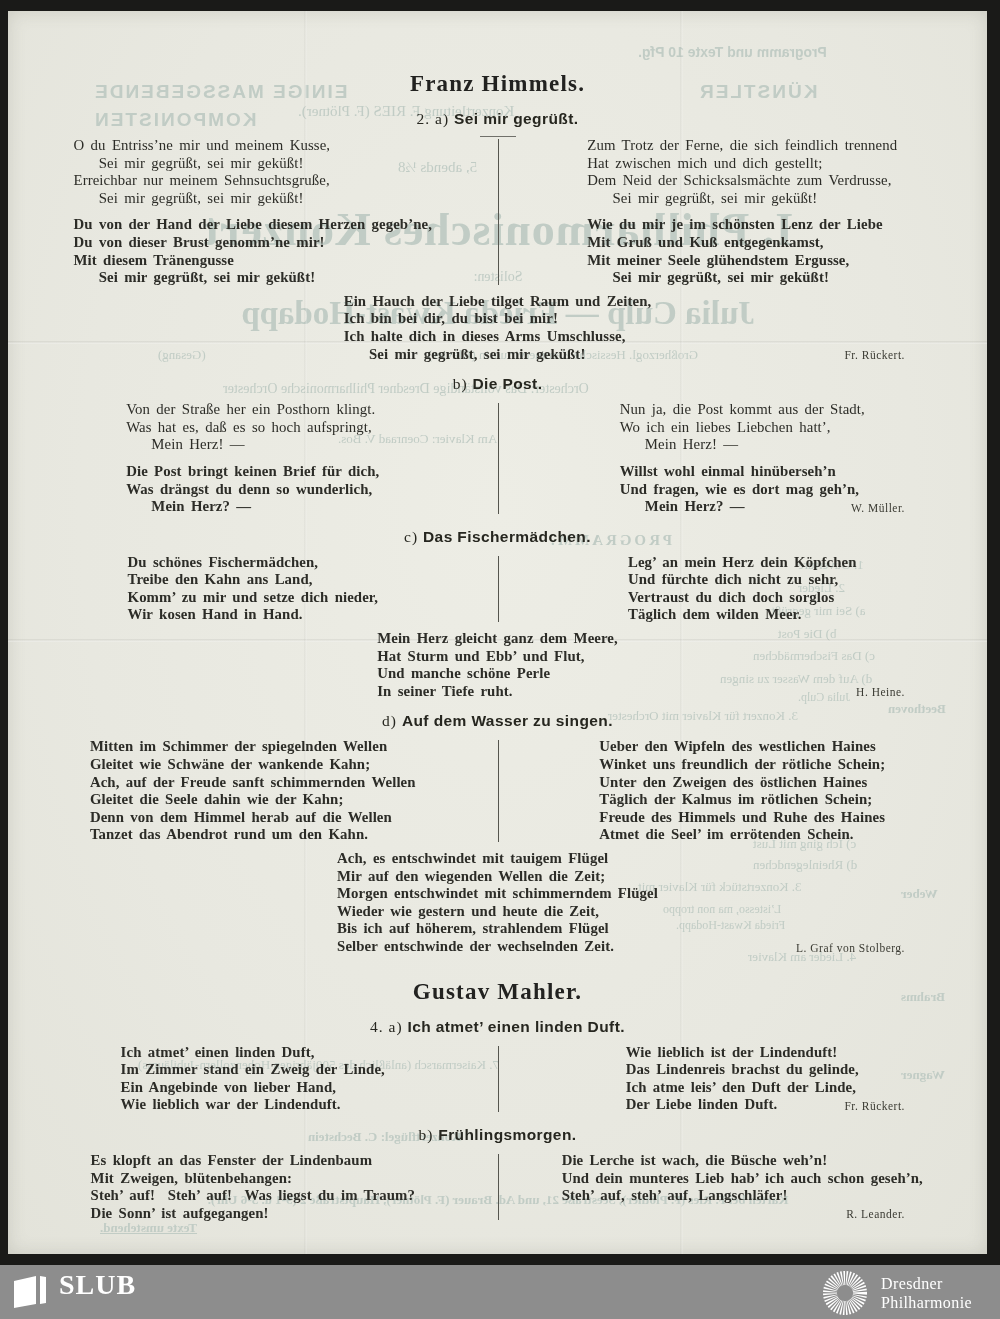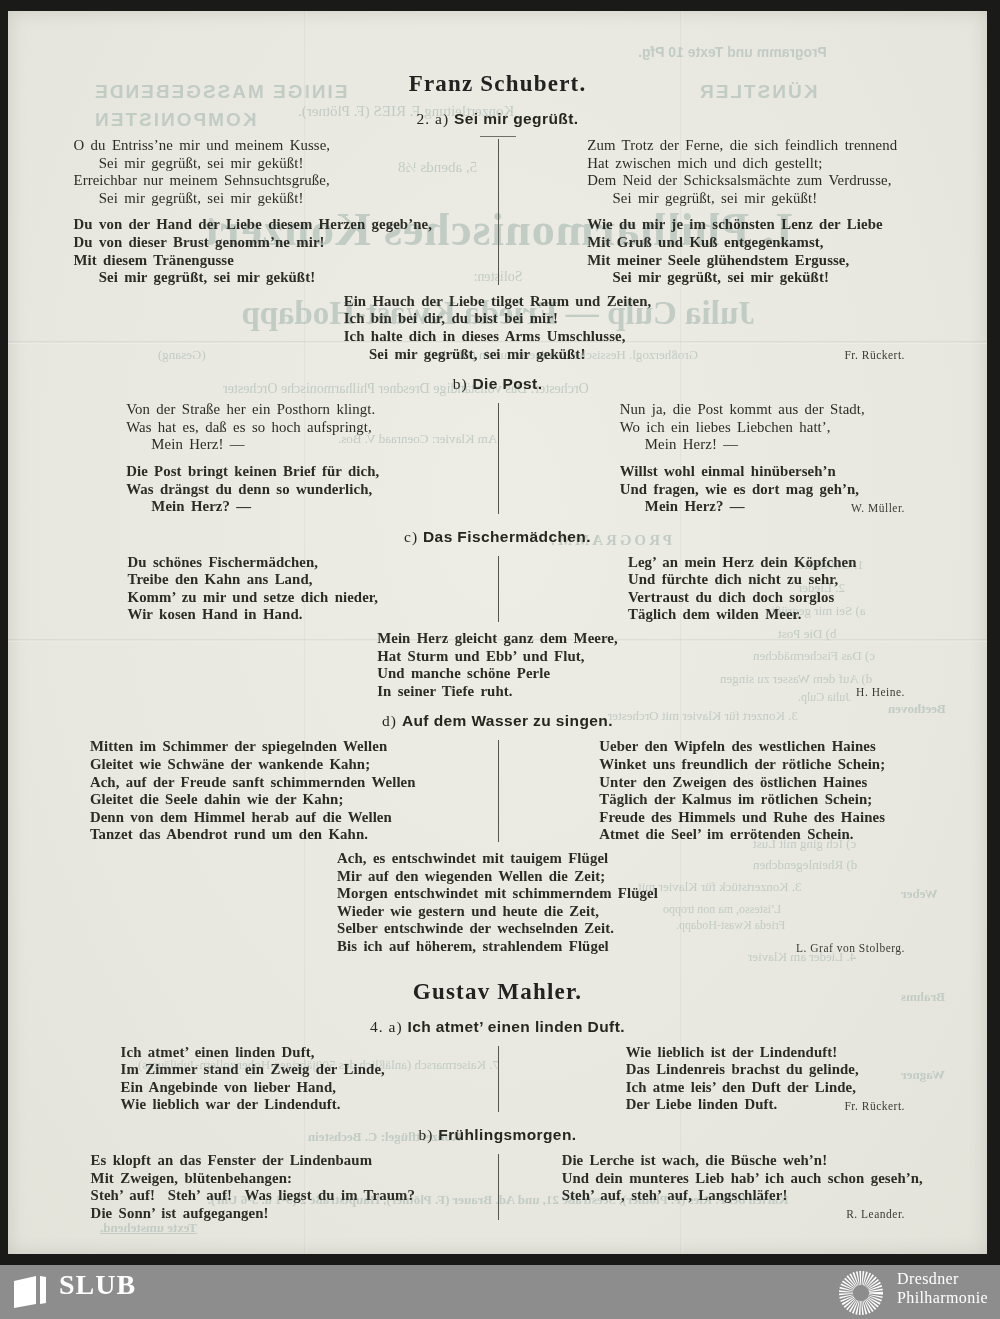--- a/index.html
+++ b/index.html
@@ -60,21 +60,21 @@
     letter-spacing:0.5px;
   }
 
   
   .footer { position:absolute; bottom:0; left:0; width:1000px; height:54px; background:#8d8d8d; }
   .slub { position:absolute; left:12px; top:6px; display:flex; }
   .slub-icon { margin-top:3px; }
   .slub-text { margin-left:11px; color:#ffffff; }
   .slub-name { font:bold 28px/28px "Liberation Serif", serif; letter-spacing:1px; }
   .slub-tagline { font:bold 13px/15px "Liberation Sans", sans-serif; margin-top:19px; }
-  .phil { position:absolute; right:12px; top:4px; display:flex; }
+  .phil { position:absolute; right:28px; top:4px; display:flex; align-items:center; }
   .phil-text { margin-left:12px; color:#ffffff; font:16px/19px "Liberation Serif", serif; letter-spacing:0.4px; }
 </style>
 </head>
 <body>
 
 <div class="paper">
   <div class="ghost-layer" id="ghost-layer">
       <div class="ghost b sans" style="left: 630px; top: 33px; font-size: 14px;">Programm und Texte 10 Pfg.</div>
       <div class="ghost b sans" style="left: 85px; top: 70px; font-size: 19px; letter-spacing: 2px;">EINIGE MASSGEBENDE</div>
       <div class="ghost b sans" style="left: 690px; top: 70px; font-size: 19px; letter-spacing: 2px;">KÜNSTLER</div>
@@ -112,21 +112,21 @@
       <div class="ghost b ctr" style="left: 85px; top: 1181px; font-size: 13px; width: 810px;">Karten bei F. Ries (F. Plötner), Seestraße 21, und Ad. Brauer (F. Plötner), Hauptstraße 2 (9-1 u. 3-6 Uhr).</div>
       <div class="ghost b u" style="left: 92px; top: 1209px; font-size: 13px;">Texte umstehend.</div>
     </div>
 
   <div class="crease-h" style="top:330px"></div>
   <div class="crease-h" style="top:628px"></div>
   <div class="crease-v" style="left:296px"></div>
   <div class="crease-v" style="left:672px"></div>
 
   <div class="content" id="content">
-      <h1 class="composer-heading">Franz Schubert.</h1>
+      <h1 class="composer-heading">Franz Himmels.</h1>
       <div class="song">
         <div class="song-head"><span class="song-num">2. a) </span><span class="song-title">Sei mir gegrüßt.</span></div>
         <div class="head-rule"></div>
         <div class="cols">
           <div class="column-divider"></div>
           <div class="col">
             <div class="col-block">
               <div class="stanza">
                 <div class="line">O du Entriss’ne mir und meinem Kusse,</div>
                 <div class="line">    Sei mir gegrüßt, sei mir geküßt!</div>
@@ -266,22 +266,22 @@
               </div>
             </div>
           </div>
         </div>
         <div class="center-stanza">
           <div class="stanza">
             <div class="line">Ach, es entschwindet mit tauigem Flügel</div>
             <div class="line">Mir auf den wiegenden Wellen die Zeit;</div>
             <div class="line">Morgen entschwindet mit schimmerndem Flügel</div>
             <div class="line">Wieder wie gestern und heute die Zeit,</div>
+            <div class="line">Bis ich auf höherem, strahlendem Flügel</div>
             <div class="line">Selber entschwinde der wechselnden Zeit.</div>
-            <div class="line">Bis ich auf höherem, strahlendem Flügel</div>
           </div>
         </div>
         <div class="attribution">L. Graf von Stolberg.</div>
       </div>
       <h1 class="composer-heading second">Gustav Mahler.</h1>
       <div class="song">
         <div class="song-head"><span class="song-num">4. a) </span><span class="song-title">Ich atmet’ einen linden Duft.</span></div>
         <div class="cols">
           <div class="column-divider"></div>
           <div class="col">

